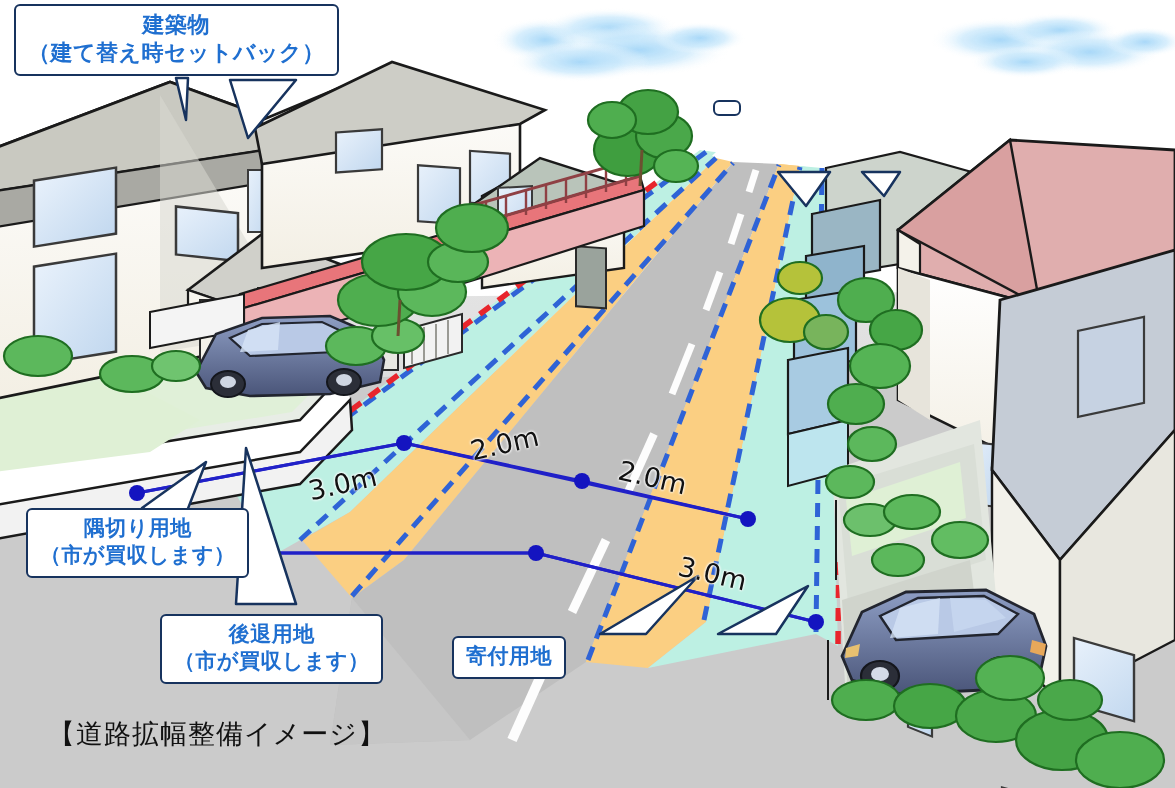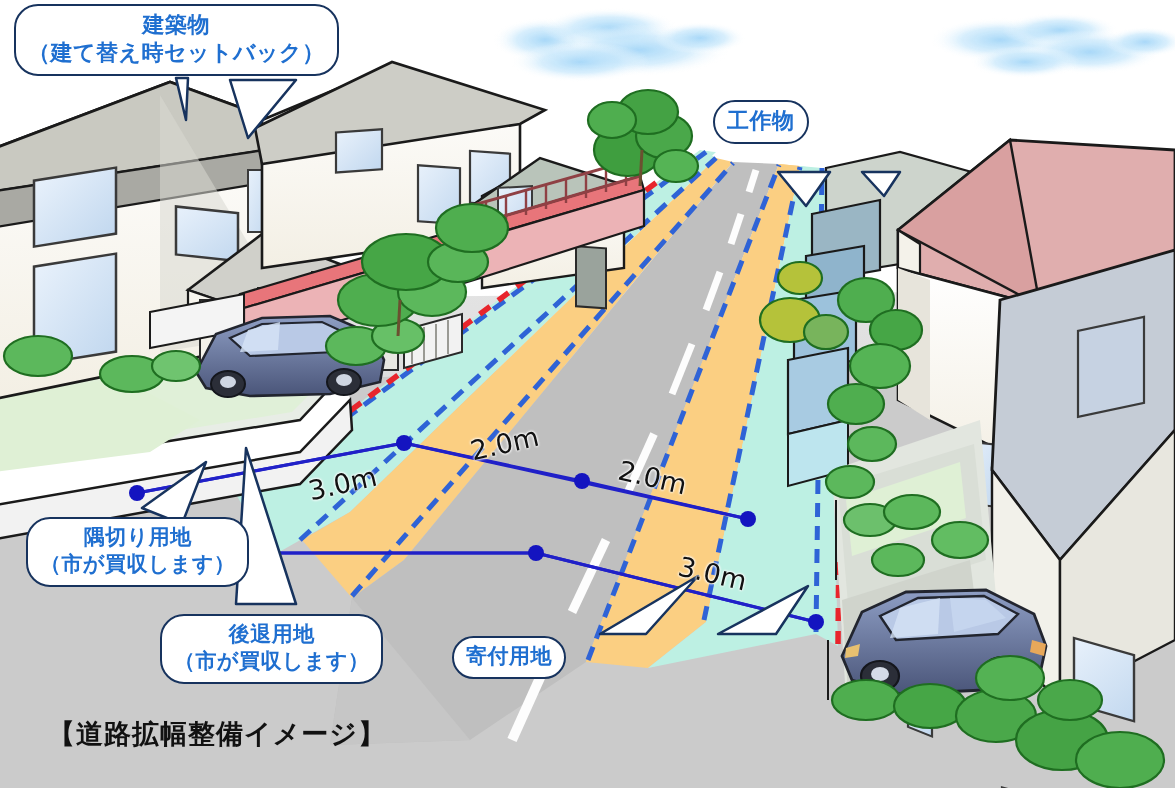--- a/index.html
+++ b/index.html
@@ -13,45 +13,45 @@
     background:#ffffff;
   }
 
   #scene{position:absolute;left:0;top:0;width:1175px;height:788px;}
 
   
   .callout{
     position:absolute;
     background:#ffffff;
     border:2.5px solid #17335e;
-    border-radius:24px;
+    border-radius:6px;
     color:#1f6fd0;
     font-weight:bold;
     text-align:center;
     line-height:1.28;
     letter-spacing:0.5px;
     box-sizing:border-box;
     z-index:40;
     padding:5px 12px 7px 12px;
     white-space:nowrap;
   }
   .callout .l1,.callout .l2{display:block;}
 
   #co-building{left:14px;  top:4px;   font-size:22px;}
   #co-structure{left:713px;top:100px; font-size:22px;}
-  #co-corner{left:26px;    top:508px; font-size:21px;margin-top:9px;}
+  #co-corner{left:26px;    top:508px; font-size:21px;}
   #co-setback{left:160px;  top:606px; font-size:21px;margin-top:8px;}
   #co-donate{left:452px;   top:636px; font-size:21px;text-align:center;}
 
   
   #caption{
     position:absolute;
     left:48px; top:716px;
     font-size:27px;
-    font-weight:bold;
+    font-weight:normal;
     color:#111111;
     letter-spacing:1px;
     z-index:45;
   }
 
   
   .dim{
     position:absolute;
     font-family:"DejaVu Sans","Liberation Sans",sans-serif;
     font-size:27px;
@@ -370,21 +370,20 @@
       <path d="M718,634 L808,586 L776,634 Z"></path>
     </g>
   </svg>
 
   <div class="callout" id="co-building">
     <span class="l1">建築物</span>
     <span class="l2">（建て替え時セットバック）</span>
   </div>
 
   <div class="callout" id="co-structure">
-    <span class="l1">工作物</span>
   </div>
 
   <div class="callout" id="co-corner">
     <span class="l1">隅切り用地</span>
     <span class="l2">（市が買収します）</span>
   </div>
 
   <div class="callout" id="co-setback">
     <span class="l1">後退用地</span>
     <span class="l2">（市が買収します）</span>

